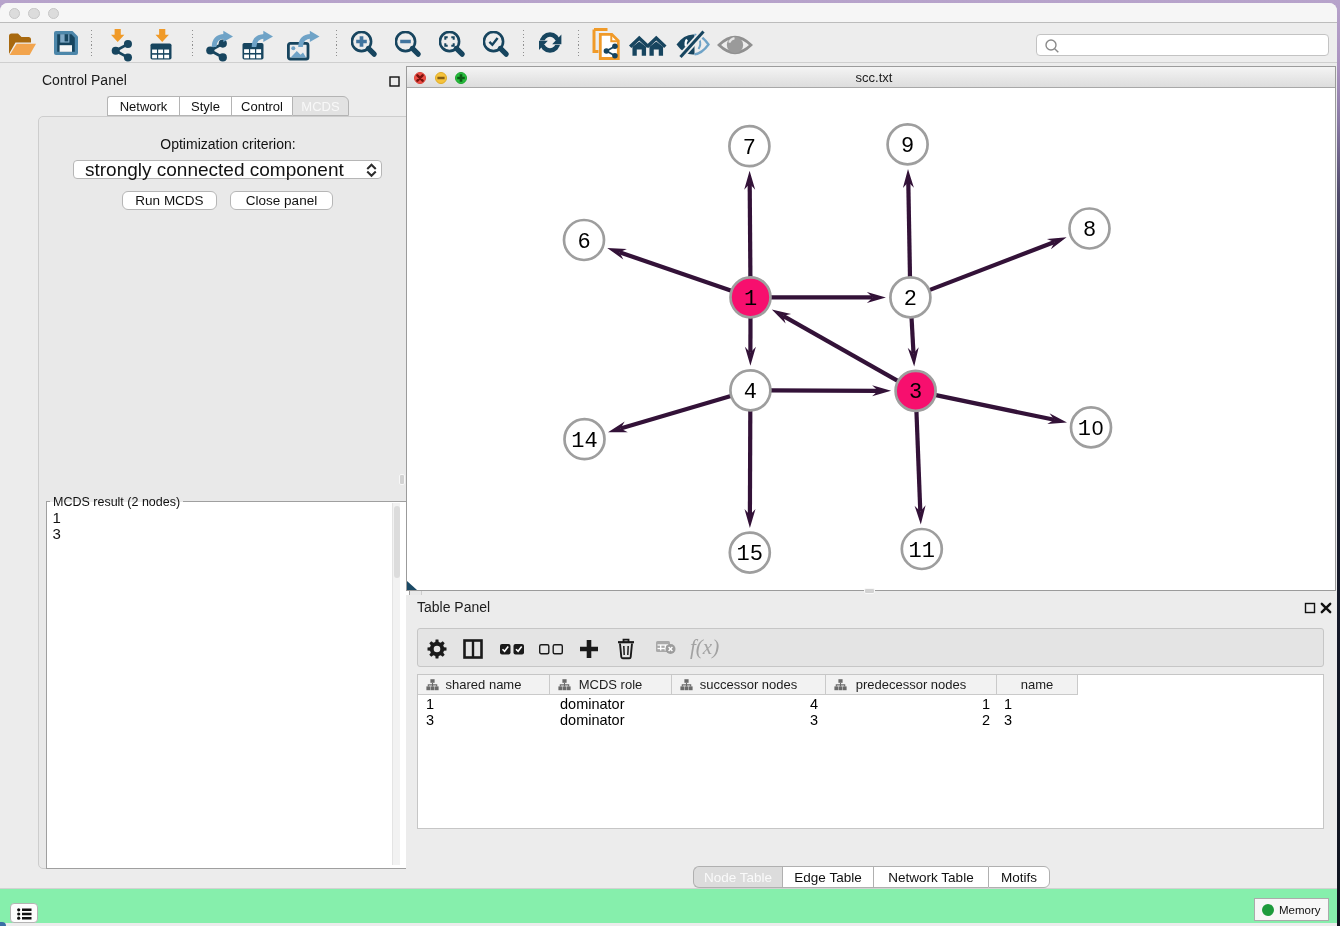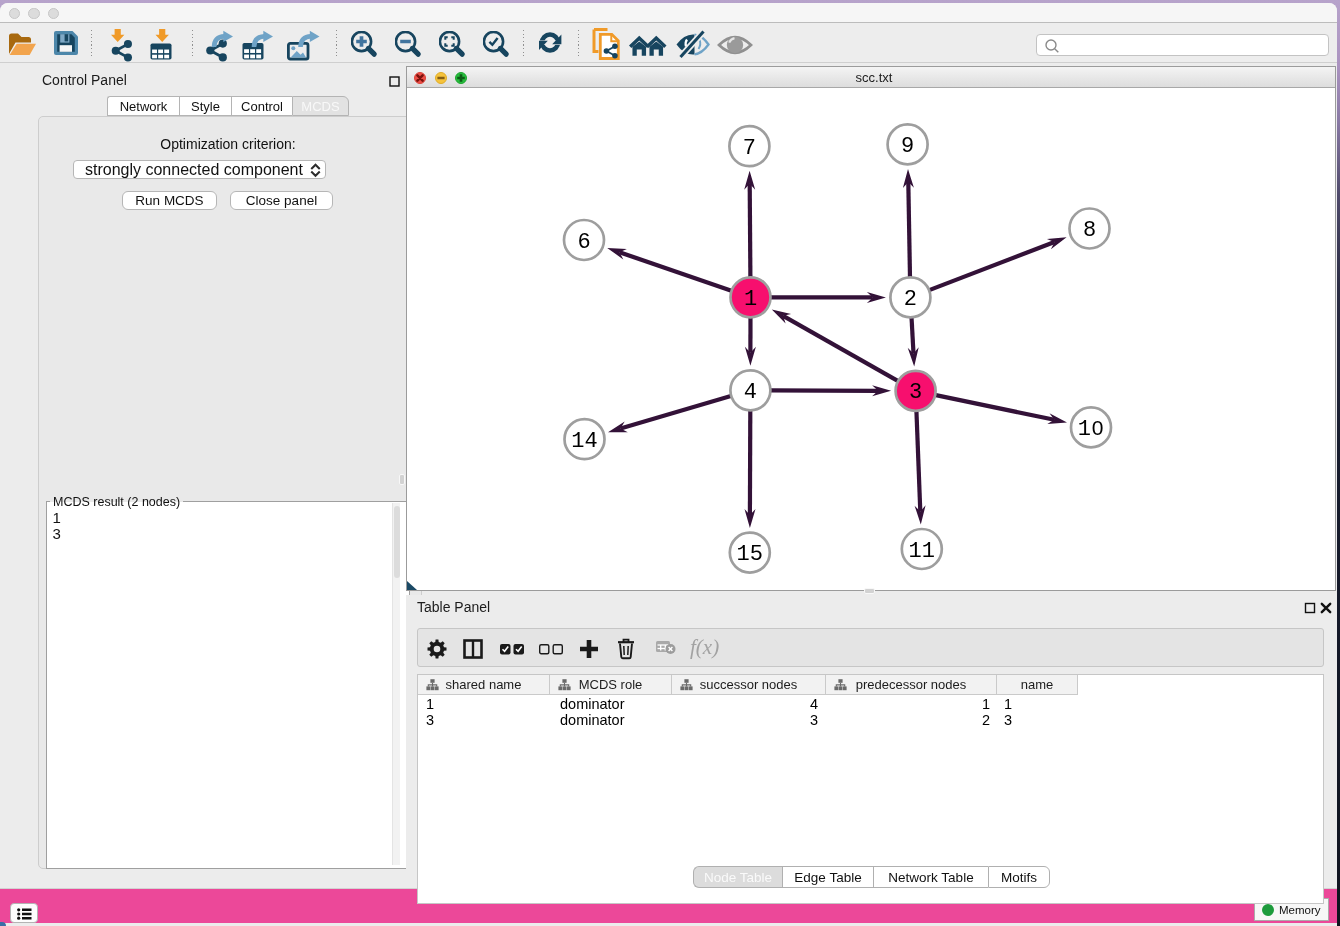--- a/index.html
+++ b/index.html
@@ -32,56 +32,56 @@
 .cpanel { position:absolute; left:0; top:60px; width:406px; height:825px; background:#ececec;margin-left:28px; }
 .cp-title { position:absolute; left:14px; top:9px; font-size:14px; color:#1c1c1c; }
 .tabs { position:absolute; top:33px; left:79px; height:20px; display:flex; font-size:13px; }
 .tab { background:#fff; border:1px solid #b4b4b4; border-right:none; padding:2px 0 0 0;
   text-align:center; color:#111; }
 .tab.first { border-radius:3px 0 0 0; }
 .tab.sel { background:#e2e2e2; color:#f8f8f8; border-right:1px solid #b4b4b4; border-radius:0 6px 0 0; }
 .cp-inner { position:absolute; left:10px; top:52.5px; width:384px; height:753px;
   background:#e9e9e9; border:1px solid #cdcdcd; border-radius:5px; }
 .opt-label { position:absolute; top:73px; width:400px; text-align:center; font-size:14px; color:#111; }
-.cp-select { position:absolute; left:45px; top:97px; width:253px; height:19px;
-  background:#fff; border:1px solid #b6b6b6; border-radius:4px; font-size:16px; color:#111;
+.cp-select { position:absolute; left:45px; top:97px; width:309px; height:19px;
+  background:#fff; border:1px solid #b6b6b6; border-radius:4px; font-size:19px; color:#111;
   line-height:17px; padding-left:11px; }
 .cp-btn { position:absolute; top:128px; height:19px; background:#fff;
   border:1px solid #b6b6b6; border-radius:6px; font-size:13.5px; color:#111;
   text-align:center; line-height:17px; }
 .fieldset { position:absolute; left:18px; top:437.5px; width:364px; height:368px;
   border:1px solid #9f9f9f; background:#fff; }
 .fs-legend { position:absolute; left:3px; top:-7px; background:linear-gradient(#e9e9e9 0 52%, #ffffff 52%); padding:0 3px;
   font-size:12.5px; color:#111; }
 .fs-scroll { position:absolute; right:9px; top:1px; width:8px; height:362px; background:#f2f2f2; border-left:1px solid #e4e4e4;}
 .fs-text { position:absolute; left:5.5px; top:8.5px; font-size:15px; color:#111; line-height:16.4px; }
 
 .statusbar { position:absolute; left:0; top:885px; width:100%; height:35px;
-  background:#ec4899; border-top:1px solid #d2d2d2;text-align:center; }
+  background:#86efac; border-top:1px solid #d2d2d2;text-align:center; }
 .sb-left { position:absolute; left:10px; top:14px; width:28px; height:20px;
   background:#fdfdfd; border:1px solid #b4b4b4; border-radius:4px; }
 .sb-mem { position:absolute; left:1254px; top:9px; width:75px; height:23px;
   background:#f7f7f7; border:1px solid #ababab; font-size:11.5px; color:#111; }
 .sb-mem .dot { position:absolute; left:7px; top:5px; width:12px; height:12px;
   border-radius:50%; background:#1d9b3c; }
 .sb-mem .txt { position:absolute; left:24px; top:4.5px; }
 
 .netframe { position:absolute; left:406px; top:63px; width:930px; height:525px;
   border:1px solid #9b9b9b; background:#fff; }
 .net-titlebar { position:absolute; left:0; top:0; width:100%; height:21px;
   background:linear-gradient(180deg,#f4f4f4,#dddddd); border-bottom:1px solid #a8a8a8; }
 .ntl { position:absolute; top:4.5px; width:12px; height:12px; border-radius:50%; }
 .net-title { position:absolute; top:3px; left:3px; width:100%; text-align:center; font-size:13px; color:#1b1b1b; }
 .net-canvas { position:absolute; left:0; top:22px; width:928px; height:501px; background:#fff; }
 
 .tpanel { position:absolute; left:406px; top:592px; width:931px; height:293px; background:#ececec; }
 .tp-title { position:absolute; left:11px; top:4px; font-size:14px; color:#1c1c1c; }
 .tp-toolbar { position:absolute; left:11px; top:33px; width:907px; height:39px;
   background:#e4e4e4; border:1px solid #c6c6c6; border-radius:3px; }
-.tp-table { position:absolute; left:11px; top:78.5px; width:907px; height:230px;
+.tp-table { position:absolute; left:11px; top:78.5px; width:907px; height:155px;
   background:#fff; border:1px solid #c6c6c6; }
 .th-row { position:absolute; left:0; top:0; height:20.5px; background:#f2f2f2;
   border-bottom:1px solid #cacaca; font-size:13px; color:#1c1c1c; }
 .th-cell { position:absolute; top:0; height:20.5px; border-right:1px solid #cacaca; text-align:center; padding-top:2px; }
 .td-cell { position:absolute; font-size:14.5px; color:#000; }
 .tp-tabs { position:absolute; top:271px; left:287px; height:22px; display:flex; font-size:13.5px; }
 .tp-tab { background:#fff; border:1px solid #b0b0b0; border-right:none; padding:3px 0 0 0; text-align:center; color:#111; }
 .tp-tab.sel { background:#dcdcdc; color:#fafafa; }
 .tp-tab.first { border-radius:6px 0 0 6px; }
 .tp-tab.last { border-radius:0 6px 6px 0; border-right:1px solid #b0b0b0; }

